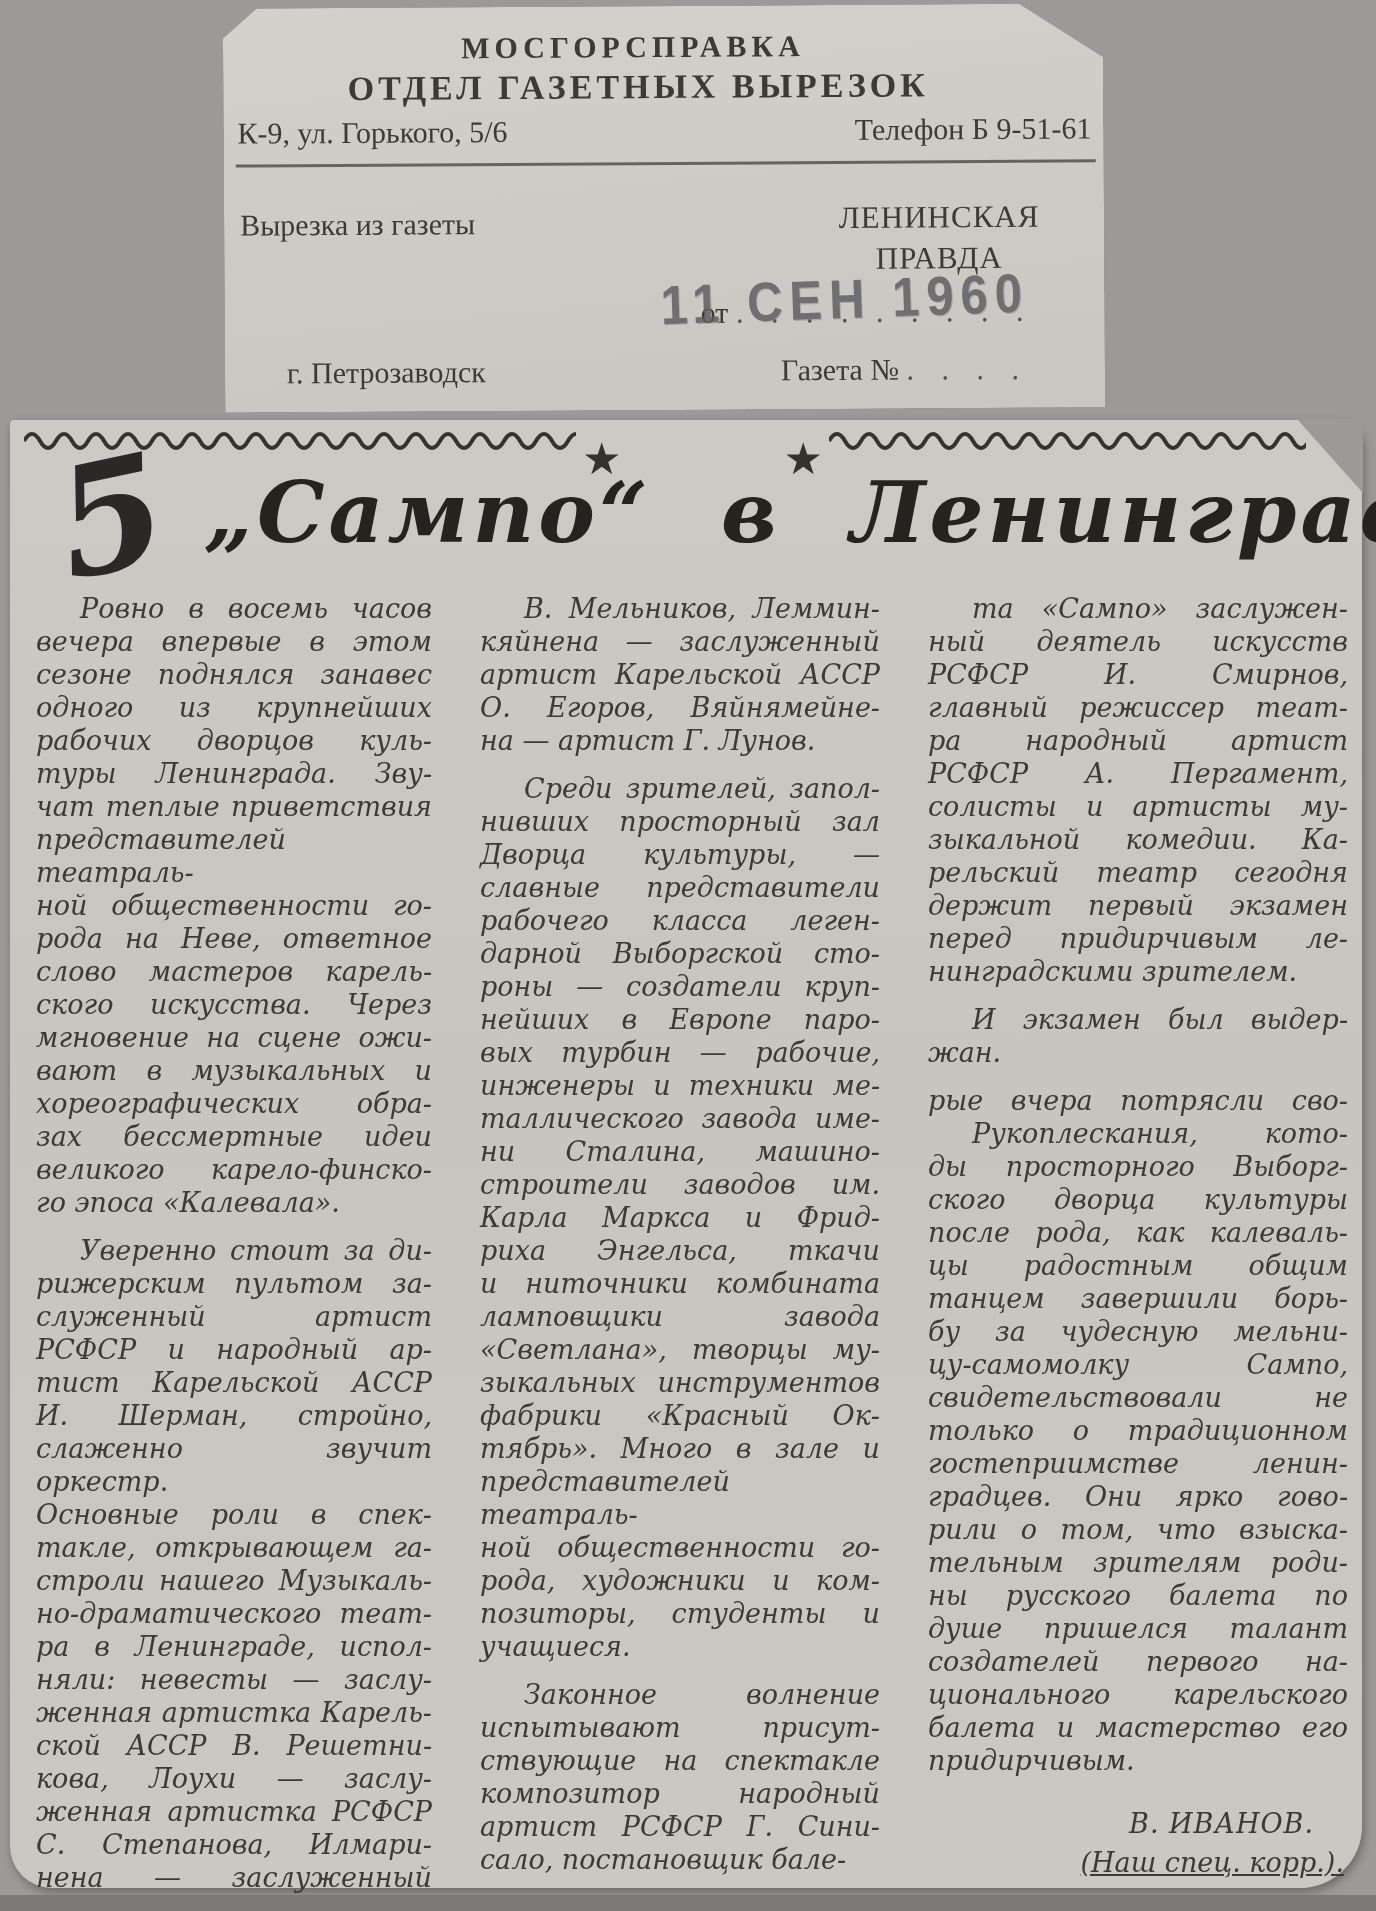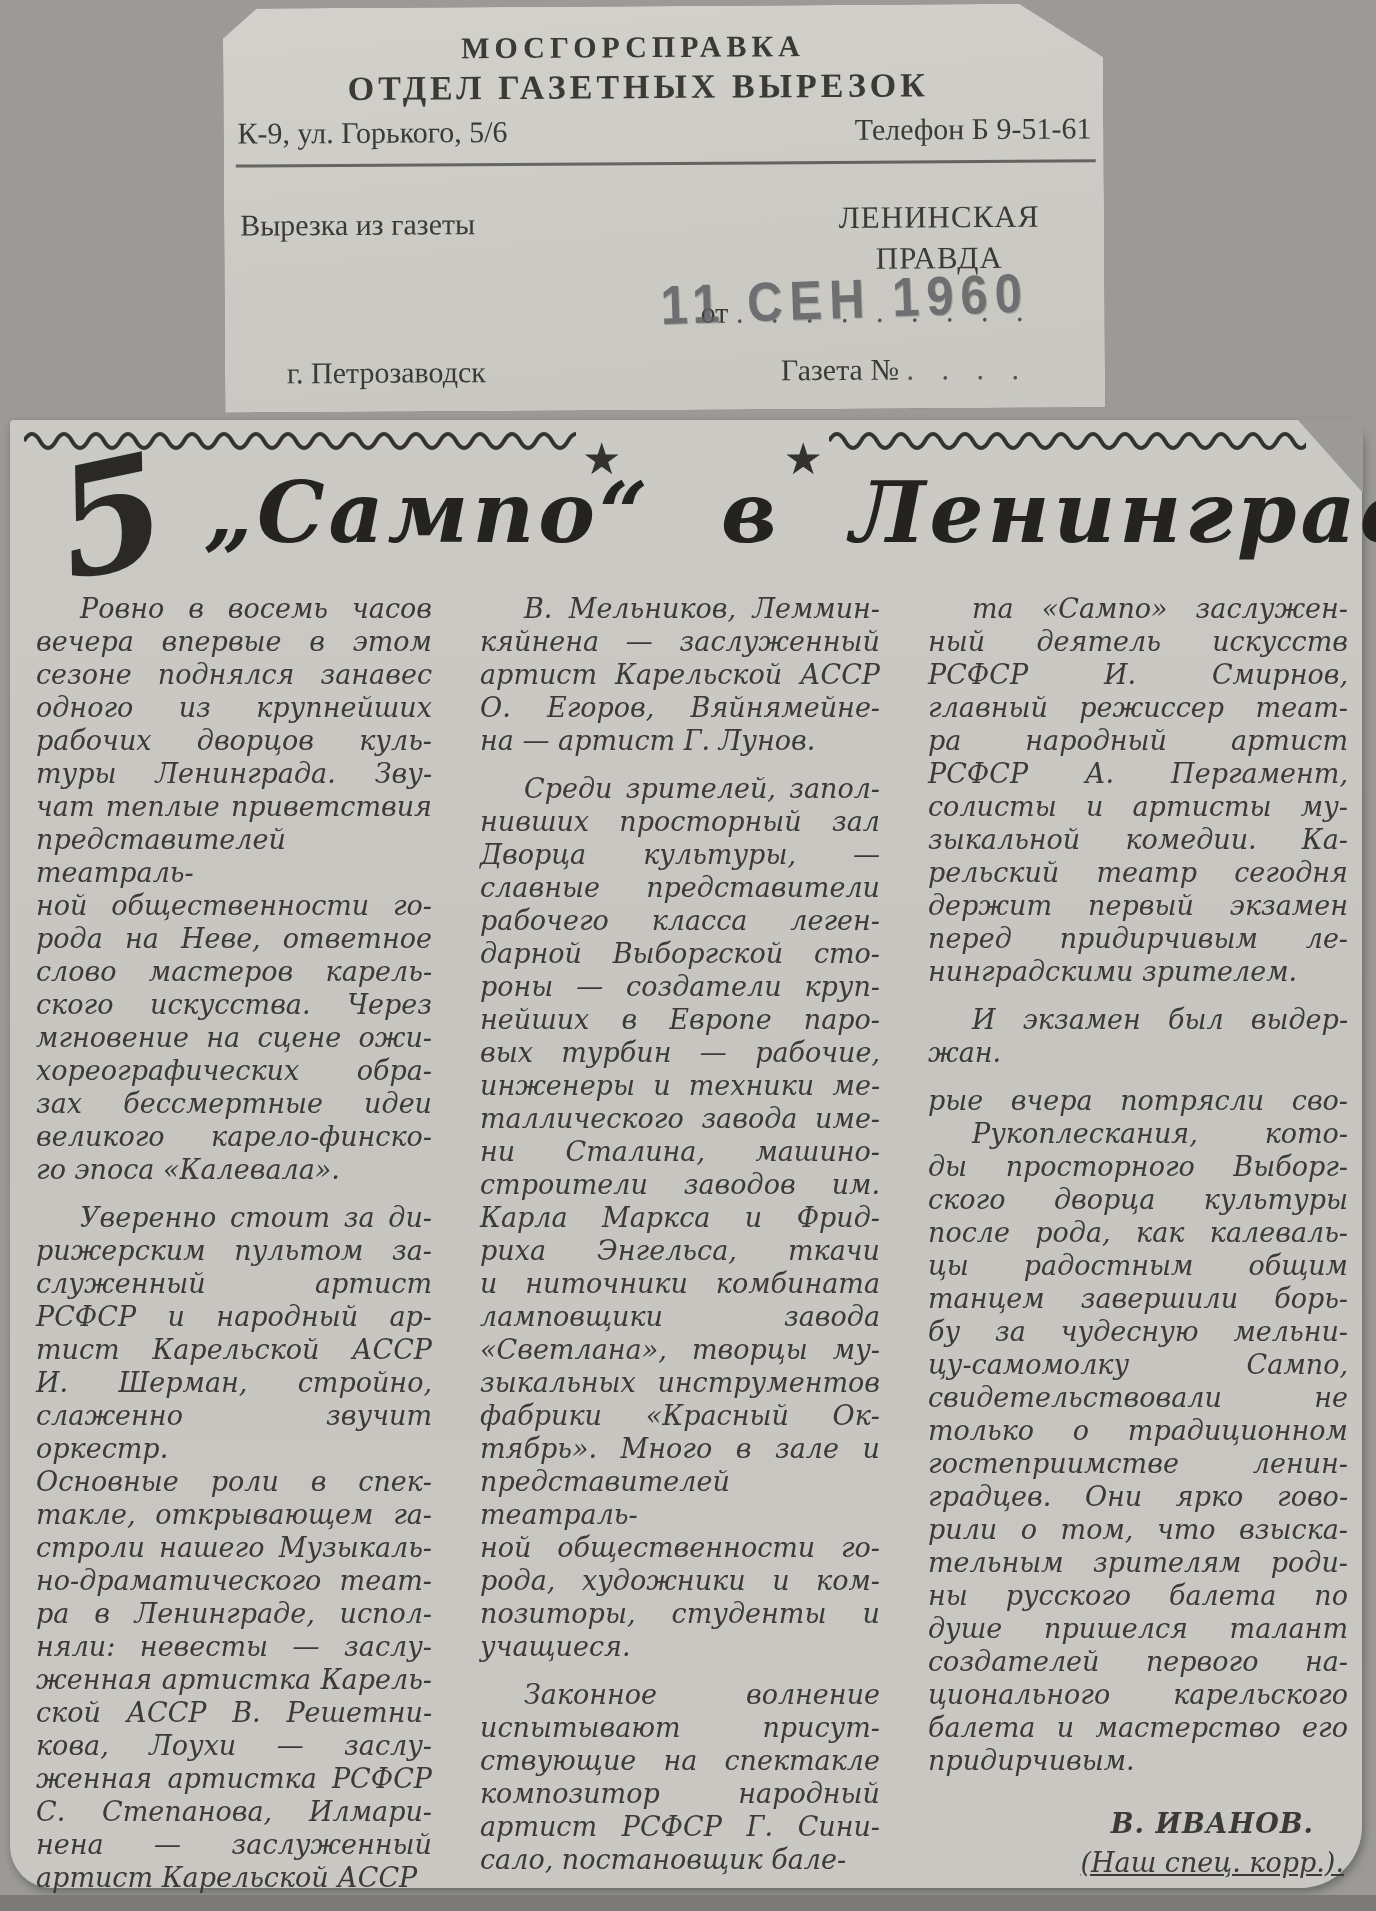--- a/index.html
+++ b/index.html
@@ -77,21 +77,21 @@
   .para{margin:0 0 15px 0;}
   .line{
     font-family:"DejaVu Serif", serif;font-style:italic;
     font-size:27px;line-height:33px;color:#3c3a36;
     text-align:justify;text-align-last:justify;
   }
   .line.first{padding-left:44px;}
   .line.last{text-align-last:auto;}
   .align-sig-name{margin-top:30px;margin-bottom:6px;}
   .align-sig-name .line{text-align-last:right;padding-right:34px;
-    font-weight:700;letter-spacing:1px;}
+    font-weight:400;letter-spacing:1px;}
   .align-sig-role .line{text-align-last:right;padding-right:4px;text-decoration:underline;}
   
   .bottom-band{position:absolute;left:0;right:0;bottom:0;height:16px;background:#7b7a78;}
 </style>
 </head>
 <body>
 
 <div class="card">
   <div class="card-org">МОСГОРСПРАВКА</div>
   <div class="card-dept">ОТДЕЛ ГАЗЕТНЫХ ВЫРЕЗОК</div>
@@ -148,20 +148,21 @@
           <div class="line">одного из крупнейших</div>
           <div class="line">рабочих дворцов куль-</div>
           <div class="line">туры Ленинграда. Зву-</div>
           <div class="line">чат теплые приветствия</div>
           <div class="line">представителей театраль-</div>
           <div class="line">ной общественности го-</div>
           <div class="line">рода на Неве, ответное</div>
           <div class="line">слово мастеров карель-</div>
           <div class="line">ского искусства. Через</div>
           <div class="line">мгновение на сцене ожи-</div>
+          <div class="line">вают в музыкальных и</div>
           <div class="line">хореографических обра-</div>
           <div class="line">зах бессмертные идеи</div>
           <div class="line">великого карело-финско-</div>
           <div class="line last">го эпоса «Калевала».</div>
         </div>
         <div class="para">
           <div class="line first">Уверенно стоит за ди-</div>
           <div class="line">рижерским пультом за-</div>
           <div class="line">служенный артист</div>
           <div class="line">РСФСР и народный ар-</div>

